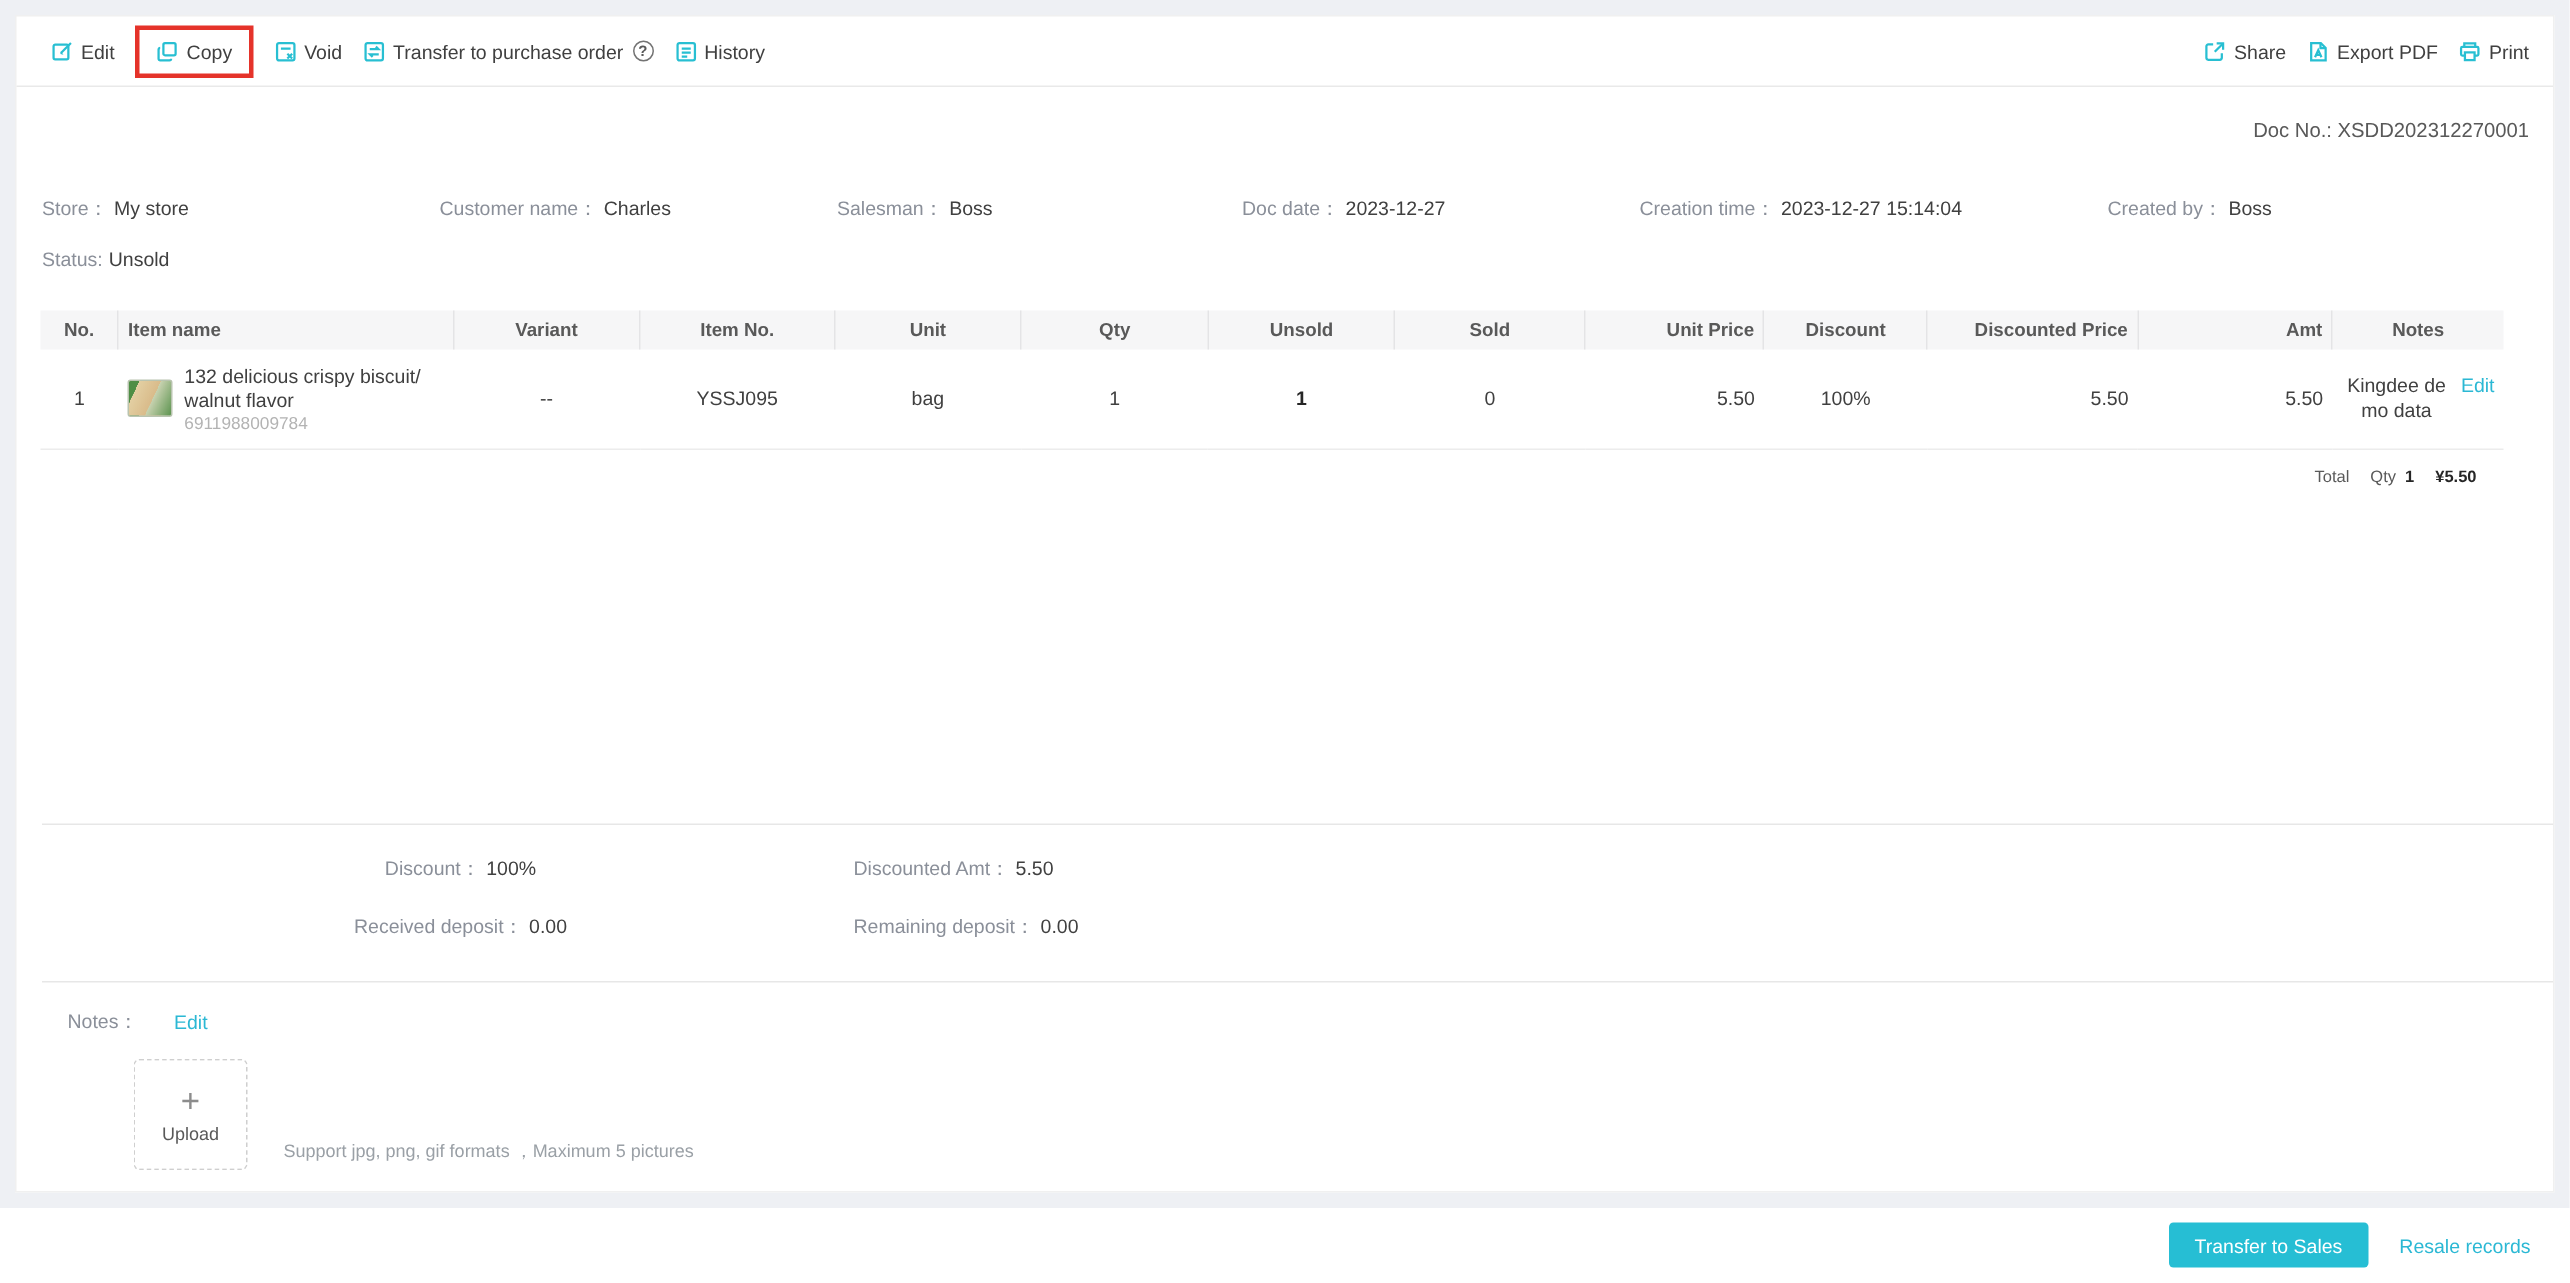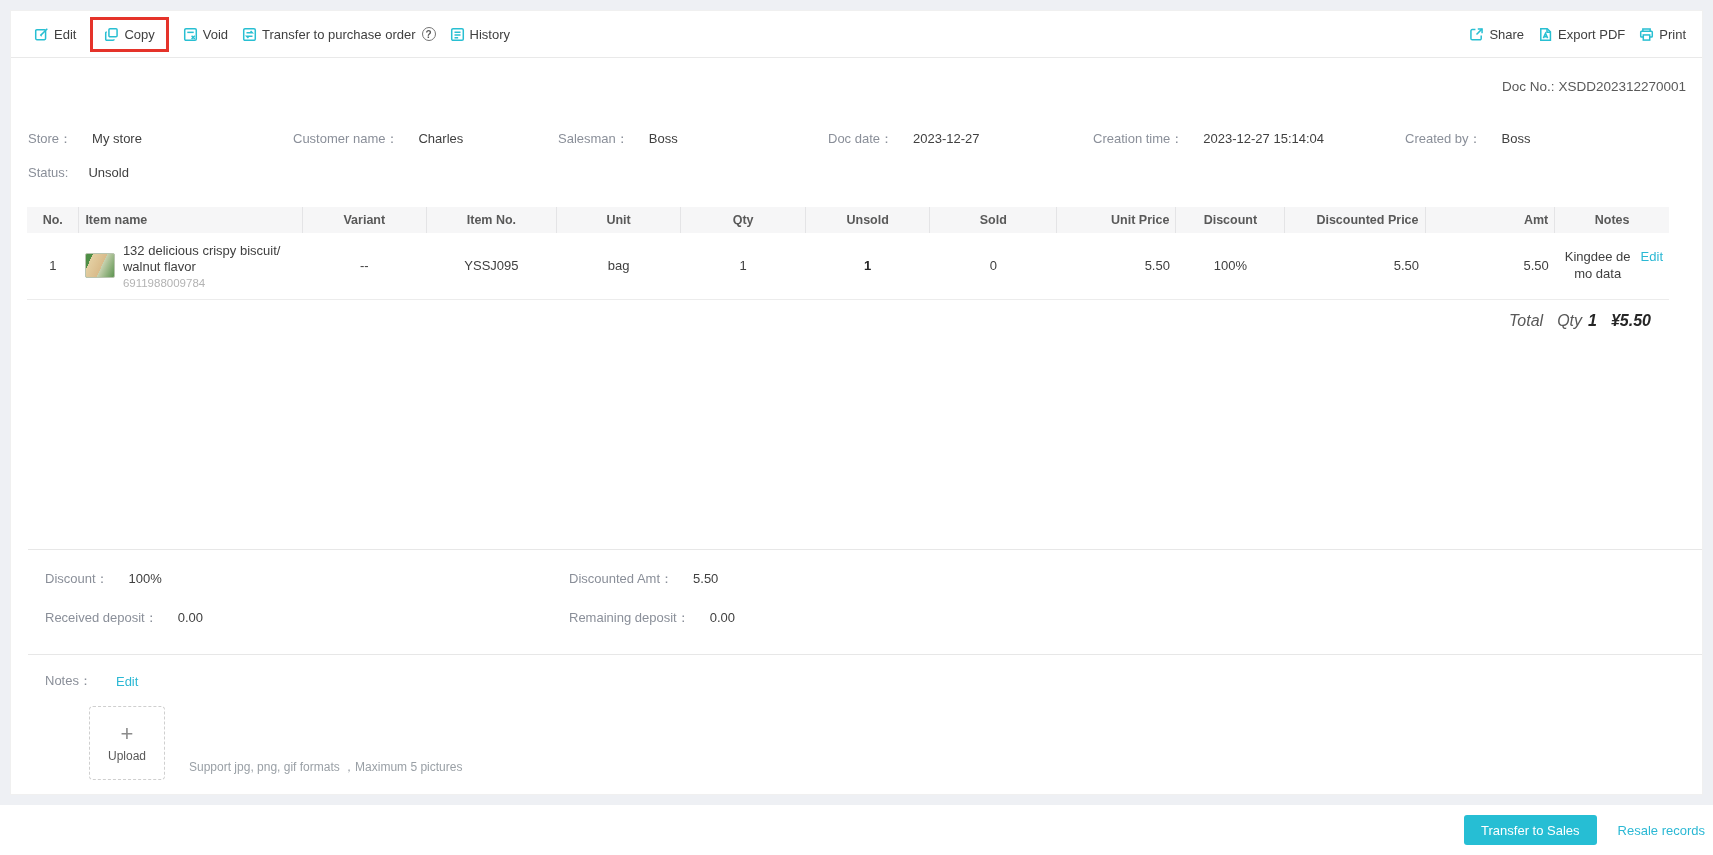--- a/index.html
+++ b/index.html
@@ -60,21 +60,21 @@
   
   .info { padding: 14px 0 0 17px; flex: 0 0 auto; }
   .info-row { display: flex; margin-bottom: 17px; }
   .info-field { white-space: nowrap; }
   .info-row .info-field:nth-child(1) { width: 265px; }
   .info-row .info-field:nth-child(2) { width: 265px; }
   .info-row .info-field:nth-child(3) { width: 270px; }
   .info-row .info-field:nth-child(4) { width: 265px; }
   .info-row .info-field:nth-child(5) { width: 312px; }
   .lbl { color: #8a8f99; }
-  .val { color: #404040; margin-left: 20px; }
+  .val { color: #404040; margin-left: 4px; }
   
   .grid { padding: 10px 33px 0 16px; flex: 0 0 auto; }
   table { width: 100%; border-collapse: collapse; table-layout: fixed; }
   thead th {
     background: #f6f6f7;
     color: #595959; font-size: 12.5px; font-weight: bold;
     padding: 6px 6px; white-space: nowrap;
     border-left: 1px solid #e4e4e6;
   }
   thead th:first-child { border-left: none; }
@@ -103,46 +103,46 @@
   }
   .item-text { min-width: 0; }
   .item-name { color: #404040; line-height: 1.25; word-break: break-all; width: 162px; }
   .barcode { color: #b3b3b3; font-size: 11.5px; margin-top: 1px; }
   .bold { font-weight: bold; color: #262626; }
   .notes-cell { display: flex; align-items: flex-start; justify-content: flex-end; gap: 6px; }
   .notes-text { width: 74px; word-break: break-all; text-align: center; line-height: 1.3; }
   .link { color: #2bb8d4; cursor: pointer; text-decoration: none; background: none; border: none; font-size: 13px; font-family: inherit; padding: 0; }
   .total-row {
     display: flex; justify-content: flex-end; align-items: center;
-    padding: 12px 18px 10px 0; gap: 14px; color: #595959; font-size: 16px; font-style: italic;
+    padding: 12px 18px 10px 0; gap: 14px; color: #595959; font-size: 11px;
   }
   .total-qty { display: inline-flex; gap: 6px; }
   .spacer { flex: 1 1 auto; }
   
   .divider { border-top: 1px solid #e7e7e7; margin: 0 0 0 17px; }
-  .summary { padding: 20px 0 6px 34px; flex: 0 0 auto; }
+  .summary { padding: 20px 0 6px 34px; flex: 0 0 auto; text-align: center; }
   .sum-row { display: flex; margin-bottom: 21px; }
   .sum-item:first-child { width: 524px; }
   
   .notes-sec { padding: 17px 0 14px 34px; flex: 0 0 auto; }
   .notes-line { display: flex; align-items: center; gap: 24px; }
   .upload-wrap { display: flex; align-items: flex-end; gap: 24px; margin: 16px 0 0 44px; }
   .upload-box {
     width: 76px; height: 74px; border: 1px dashed #cfcfcf; border-radius: 4px;
     display: flex; flex-direction: column; align-items: center; justify-content: center;
     gap: 4px; cursor: pointer; background: #fff;
   }
   .upload-plus { font-size: 22px; color: #8c8c8c; line-height: 1; font-weight: 300; }
   .upload-label { font-size: 12px; color: #595959; }
   .upload-hints { color: #9aa0a6; font-size: 12px; line-height: 1.65; padding-bottom: 2px; }
   
   .footer {
     position: fixed; left: 0; right: 0; bottom: 0; height: 50px;
     background: #fff; display: flex; align-items: center; justify-content: flex-end;
-    gap: 21px; padding-right: 8px;
+    gap: 21px; padding-right: 26px;
   }
   .primary-btn {
     background: #26bed4; color: #fff; border: none; border-radius: 3px;
     height: 30px; padding: 0 17px; font-size: 13px; cursor: pointer;
     font-family: inherit;
   }
 </style>
 </head>
 <body>
 

